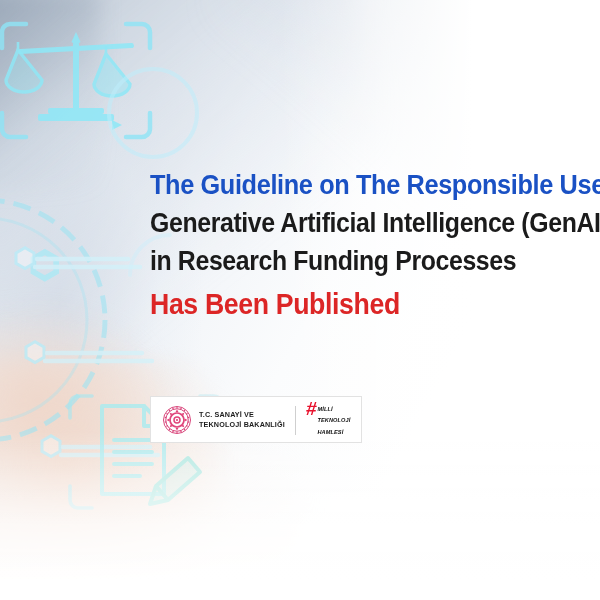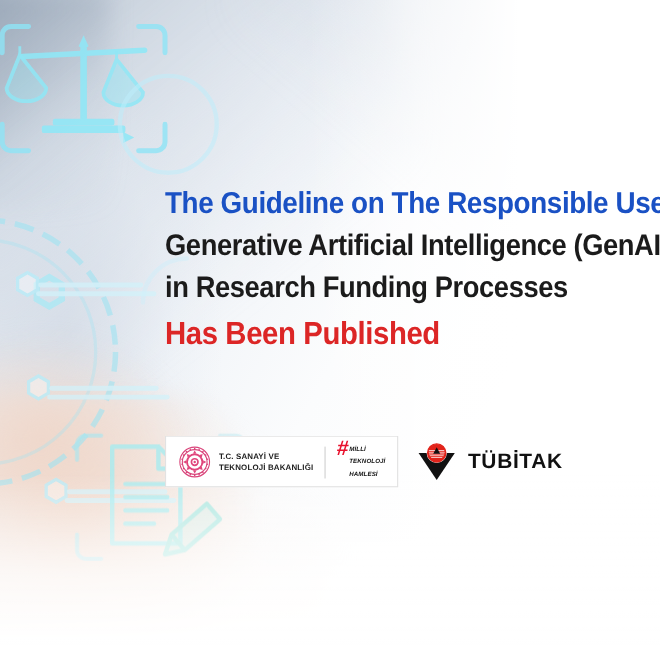--- a/index.html
+++ b/index.html
@@ -327,32 +327,15 @@
       <div class="mth-logo">
         <span class="mth-hash">#</span>
         <div>
           <div class="mth-text">MİLLİ</div>
           <div class="mth-text">TEKNOLOJİ</div>
           <div class="mth-text">HAMLESİ</div>
         </div>
       </div>
     </div>
 
-    <div class="tubitak-group">
-      <svg width="38" height="38" viewBox="0 0 60 60">
-        <path d="M4 17 H56 L30 56 Z" fill="#111111"></path>
-        <circle cx="30" cy="17" r="14.5" fill="#ffffff"></circle>
-        <circle cx="30" cy="17" r="13" fill="#e2231a"></circle>
-        <g fill="none" stroke="#ffffff" stroke-width="1.1" opacity=".95">
-          <path d="M19 13.5 H41"></path>
-          <path d="M18.5 16 H41.5"></path>
-          <path d="M19 18.5 H41"></path>
-          <path d="M20 21 H40"></path>
-          <path d="M22 23.5 H38"></path>
-        </g>
-        <path d="M30 9 l5 9 h-10 z" fill="#111111"></path>
-        <circle cx="30" cy="17" r="13" fill="none" stroke="#e2231a" stroke-width="2"></circle>
-      </svg>
-      <span class="tubitak-word">TÜBİTAK</span>
-    </div>
 
   </div>
 </div>
 
 </body></html>

